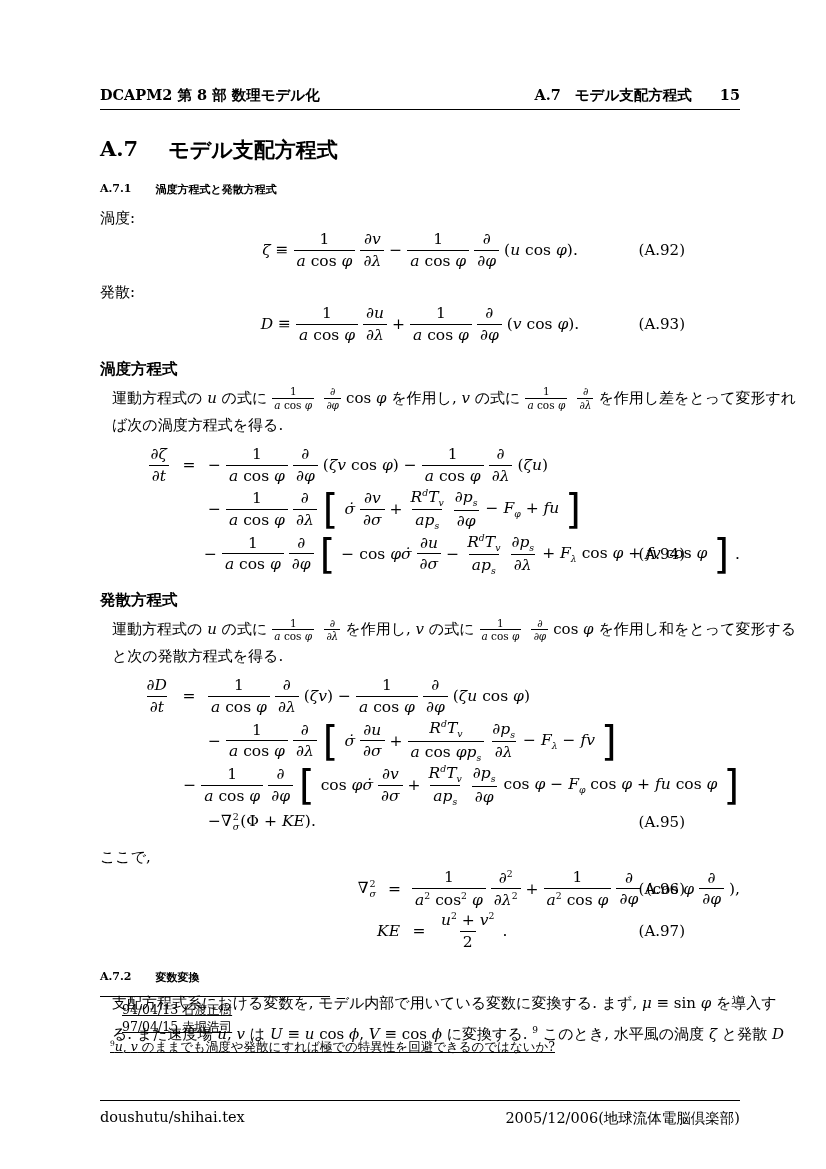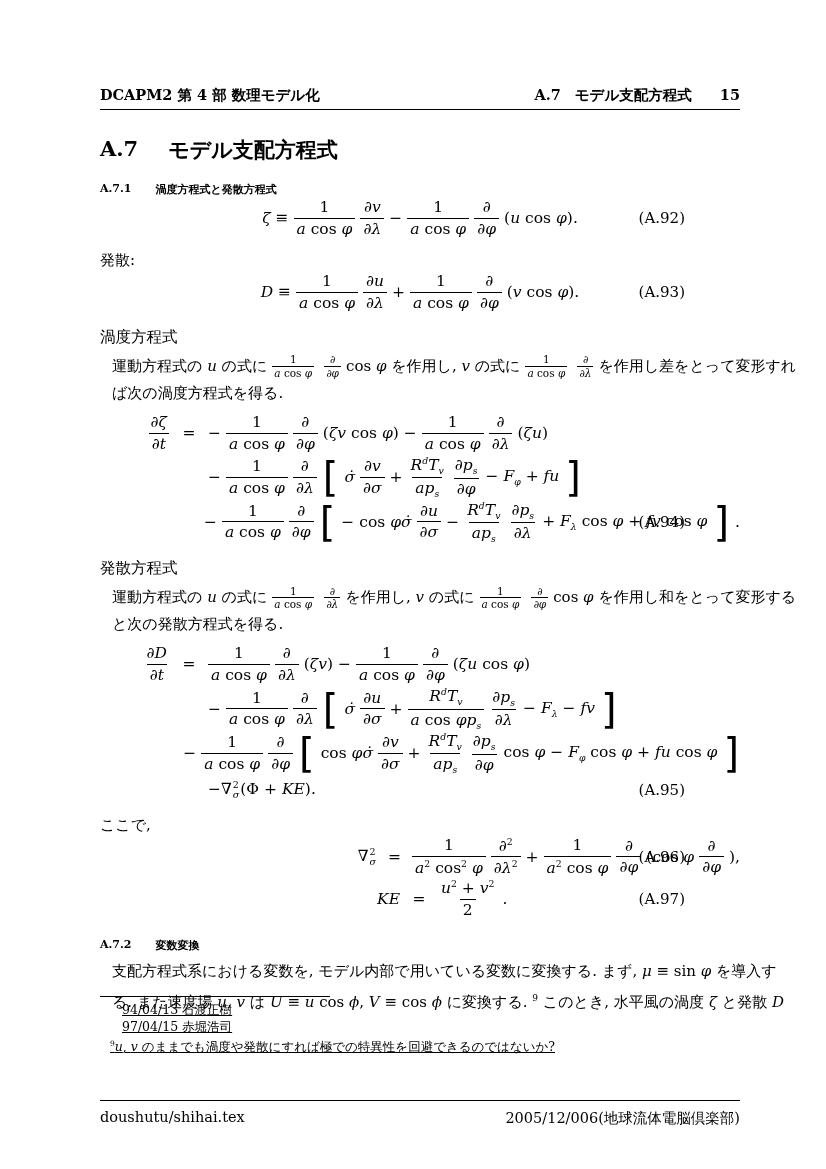--- a/index.html
+++ b/index.html
@@ -15,21 +15,21 @@
   .rh-right{display:flex;align-items:baseline;}
   .rh-num{margin-right:14px;}
   .rh-page{margin-left:28px;}
   .head-rule{border-top:1.3px solid #000;margin-top:4px;}
 
   
   .sec-title{margin-top:26px;font-size:21px;font-weight:bold;display:flex;}
   .sec-title .snum{margin-right:30px;}
   .subsec-title{margin-top:18px;font-size:11px;font-weight:bold;display:flex;}
   .subsec-title .snum{margin-right:24px;}
-  .runin{margin-top:14px;font-size:15.5px;font-weight:normal;}
+  .runin{margin-top:14px;font-size:15.5px;font-weight:bold;}
 
   
   .eq-label{margin-top:10px;font-size:15px;height:22px;line-height:22px;}
   .para{margin-top:5px;font-size:15px;margin-left:12px;}
   .pline{line-height:27px;min-height:27px;white-space:nowrap;}
 
   
   .eq{position:relative;display:flex;align-items:center;min-height:42px;
       font-size:15.5px;}
   .eq.centered{justify-content:center;}
@@ -69,39 +69,40 @@
   .footer-rule{border-top:1px solid #000;margin-bottom:8px;}
   .footer-row{display:flex;justify-content:space-between;font-size:14.5px;}
 </style>
 </head>
 <body>
 
 <div class="page">
 <div class="content">
 
   <div class="running-head">
-    <span>DCAPM2 第 4 部 数理モデル化</span>
+    <span>DCAPM2 第 8 部 数理モデル化</span>
     <span class="rh-right">
       <span class="rh-num">A.7</span>
       <span>モデル支配方程式</span>
       <span class="rh-page">15</span>
     </span>
   </div>
   <div class="head-rule"></div>
 
   <div class="sec-title">
     <span class="snum">A.7</span>
     <span>モデル支配方程式</span>
   </div>
 
   <div class="subsec-title">
     <span class="snum">A.7.1</span>
     <span>渦度方程式と発散方程式</span>
   </div>
 
+  <div class="eq-label">渦度:</div>
 
   <div class="eq centered">
     <span class="mrow">
       <span class="mt"><i>ζ</i> ≡</span>
       <span class="fr">
             <span class="n">1</span>
             <span class="d"><i>a</i> cos <i>φ</i></span>
           </span>
       <span class="fr">
             <span class="n"><i>∂v</i></span>

